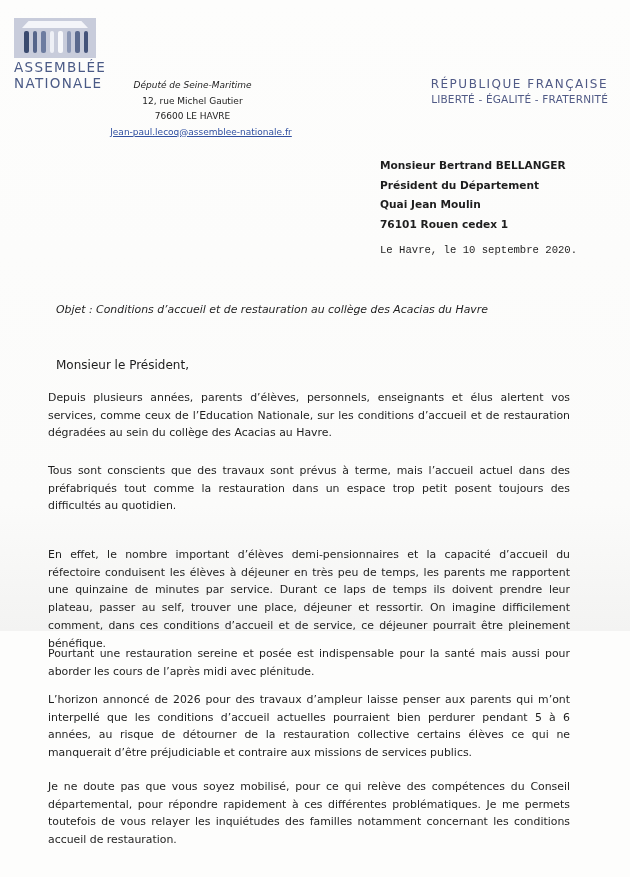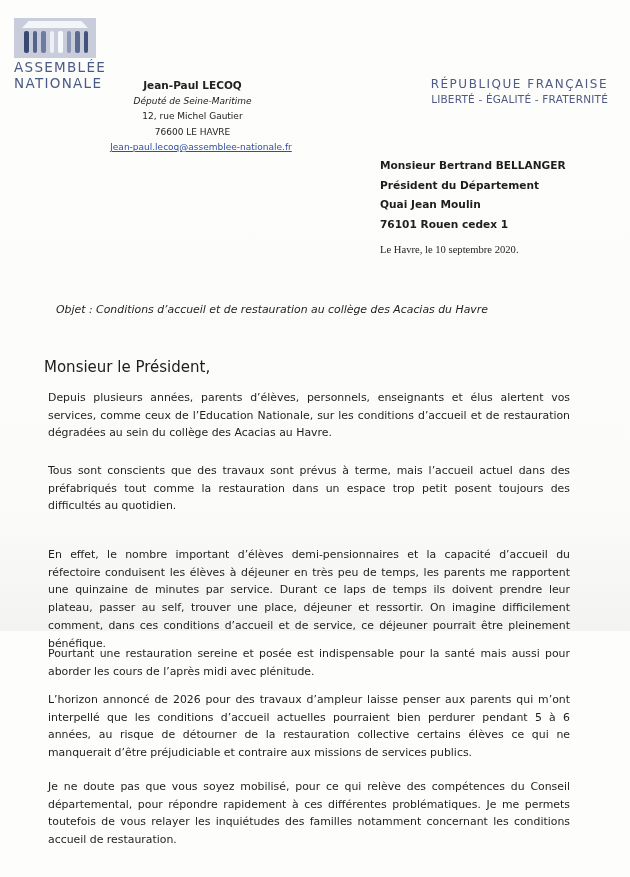--- a/index.html
+++ b/index.html
@@ -28,27 +28,27 @@
   .sender .role { font-style: italic; }
   .sender a { color: #2f4fa0; text-decoration: underline; padding-left: 17px; }
 
   
   .rf { position: absolute; right: 22px; top: 54px; text-align: right; color: #505a86; font-family: "DejaVu Sans", sans-serif; }
   .rf .l1 { font-size: 12px; letter-spacing: 1.5px; line-height: 15px; margin-top: 23px; }
   .rf .l2 { font-size: 10.5px; letter-spacing: 0.2px; line-height: 14px; margin-left: 48px; }
 
   
   .recipient { position: absolute; left: 380px; top: 156px; font-family: "DejaVu Sans", sans-serif; font-weight: bold; font-size: 10.6px; line-height: 19.5px; color: #1e1e1e; }
-  .date { position: absolute; left: 380px; top: 244px; font-family: Liberation Serif, serif; font-size: 10.6px; color: #1e1e1e; text-align: center; }
+  .date { position: absolute; left: 380px; top: 244px; font-family: Liberation Mono, monospace; font-size: 10.6px; color: #1e1e1e; text-align: center; }
 
   
   .subject { position: absolute; left: 56px; top: 303px; font-family: "DejaVu Sans", sans-serif; font-style: italic; font-size: 10.9px; color: #1e1e1e; }
 
   
-  .salutation { position: absolute; left: 44px; top: 358px; font-family: "DejaVu Sans", sans-serif; font-size: 15px; }
+  .salutation { position: absolute; left: 56px; top: 358px; font-family: "DejaVu Sans", sans-serif; font-size: 12px; }
   .para { position: absolute; left: 48px; width: 522px; font-family: "DejaVu Sans", sans-serif; font-size: 10.9px; line-height: 17.7px; text-align: justify; color: #1e1e1e; }
   .p1 { top: 389px; }
   .p2 { top: 462px; }
   .p3 { top: 546px; }
   .p4 { top: 645px; }
   .p5 { top: 691px; }
   .p6 { top: 778px; }
 </style>
 </head>
 <body>
@@ -67,21 +67,20 @@
         <span style="background:#8a96b4"></span>
         <span style="background:#5b6a8e"></span>
         <span style="background:#44537a"></span>
       </div>
     </div>
     <div class="logo-text">ASSEMBLÉE</div>
     <div class="logo-text">NATIONALE</div>
   </div>
 
   <div class="sender">
-    <div class="name">Jean-Paul LECOQ</div>
     <div class="role">Député de Seine-Maritime</div>
     <div>12, rue Michel Gautier</div>
     <div>76600 LE HAVRE</div>
     <div><a>Jean-paul.lecoq@assemblee-nationale.fr</a></div>
   </div>
 
   <div class="rf">
     <div class="l1">RÉPUBLIQUE FRANÇAISE</div>
     <div class="l2">LIBERTÉ - ÉGALITÉ - FRATERNITÉ</div>
   </div>

